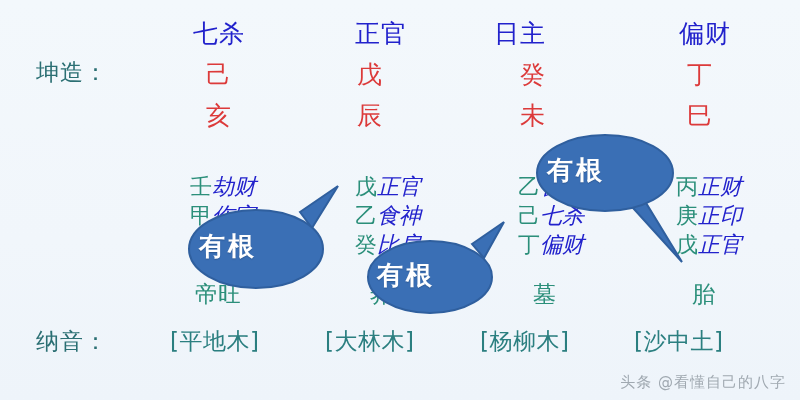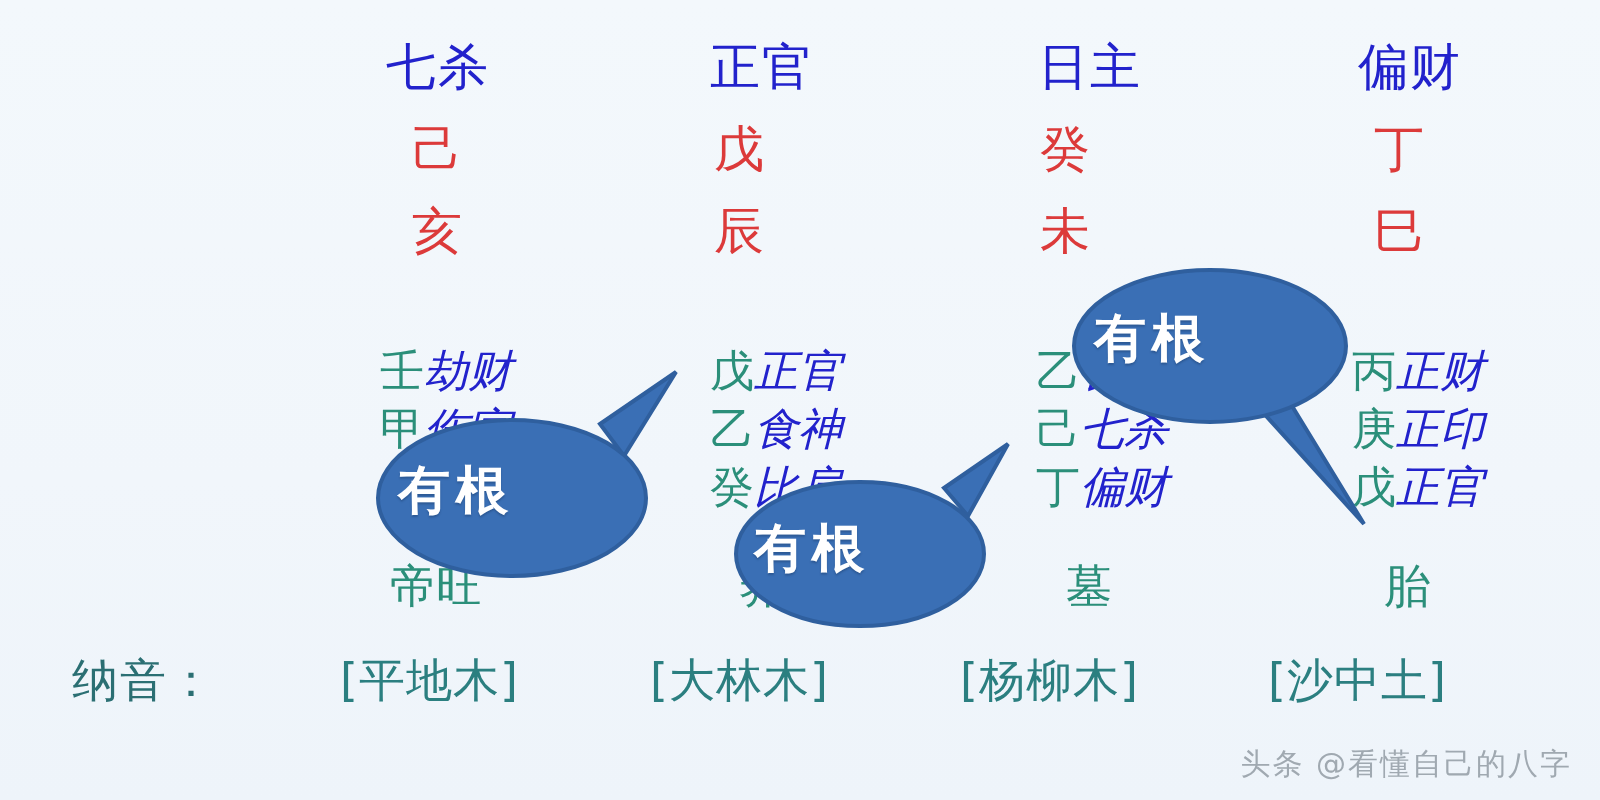--- a/index.html
+++ b/index.html
@@ -98,27 +98,28 @@
     white-space: nowrap;
     opacity: .92;
     text-align: right;
   }
 </style>
 </head>
 <body>
 
 <div id="bazi-chart">
 
+  <div class="cell row-label" style="left:36px; top:61px;">坤造：</div>
 
 
   <div class="cell row-label" style="left:36px; top:330px;">纳音：</div>
 
   <div class="cell ten-god-head" style="left:193px; top:21px;">七杀</div>
   <div class="cell ten-god-head" style="left:355px; top:21px;">正官</div>
-  <div class="cell ten-god-head" style="left:519px; top:21px;">日主</div>
+  <div class="cell ten-god-head" style="left:494px; top:21px;">日主</div>
   <div class="cell ten-god-head" style="left:679px; top:21px;">偏财</div>
 
   <div class="cell stem" style="left:206px; top:62px;">己</div>
   <div class="cell stem" style="left:357px; top:62px;">戊</div>
   <div class="cell stem" style="left:520px; top:62px;">癸</div>
   <div class="cell stem" style="left:687px; top:62px;">丁</div>
 
   <div class="cell branch" style="left:206px; top:103px;">亥</div>
   <div class="cell branch" style="left:357px; top:103px;">辰</div>
   <div class="cell branch" style="left:520px; top:103px;">未</div>

